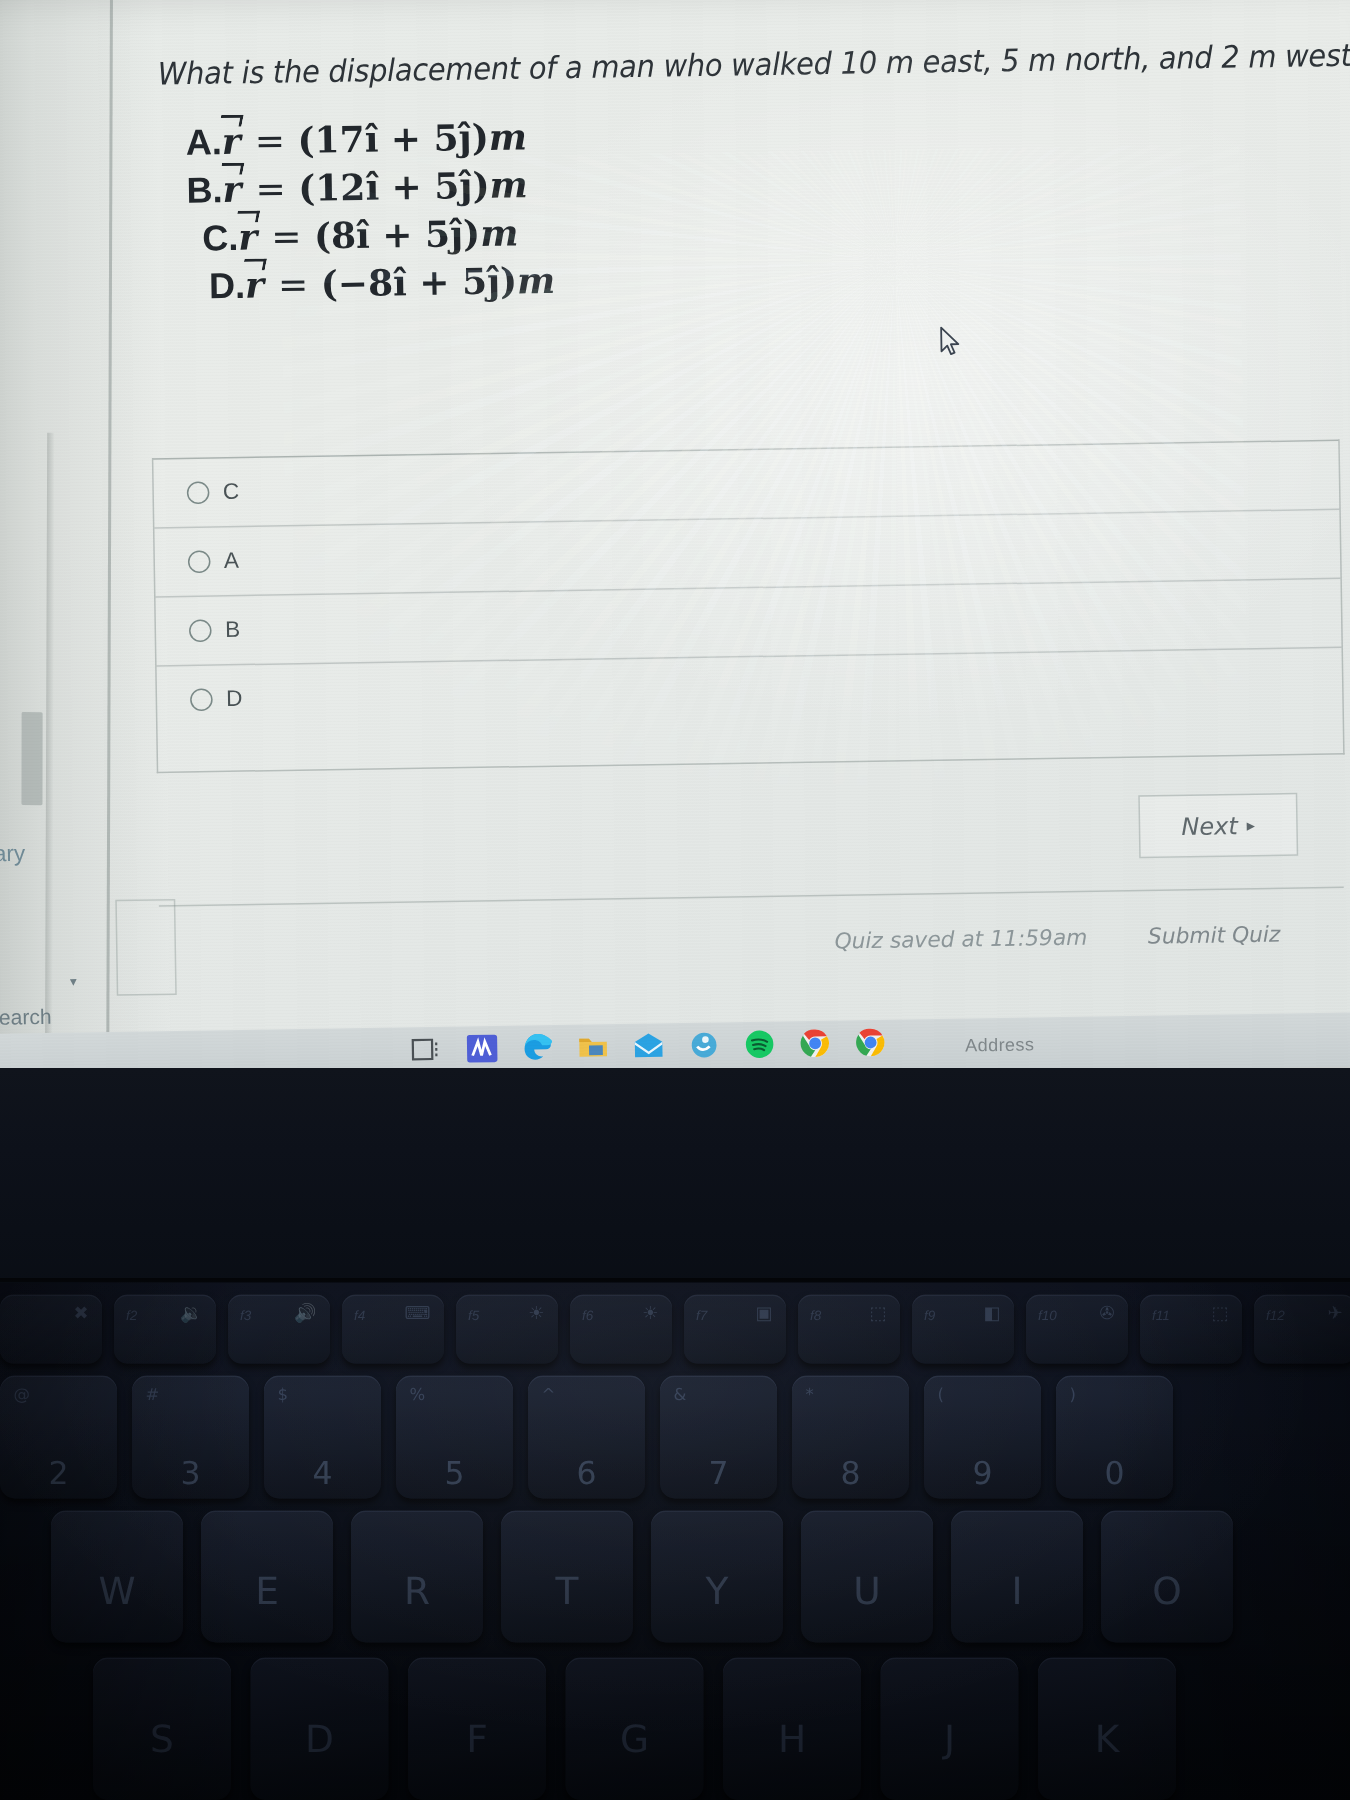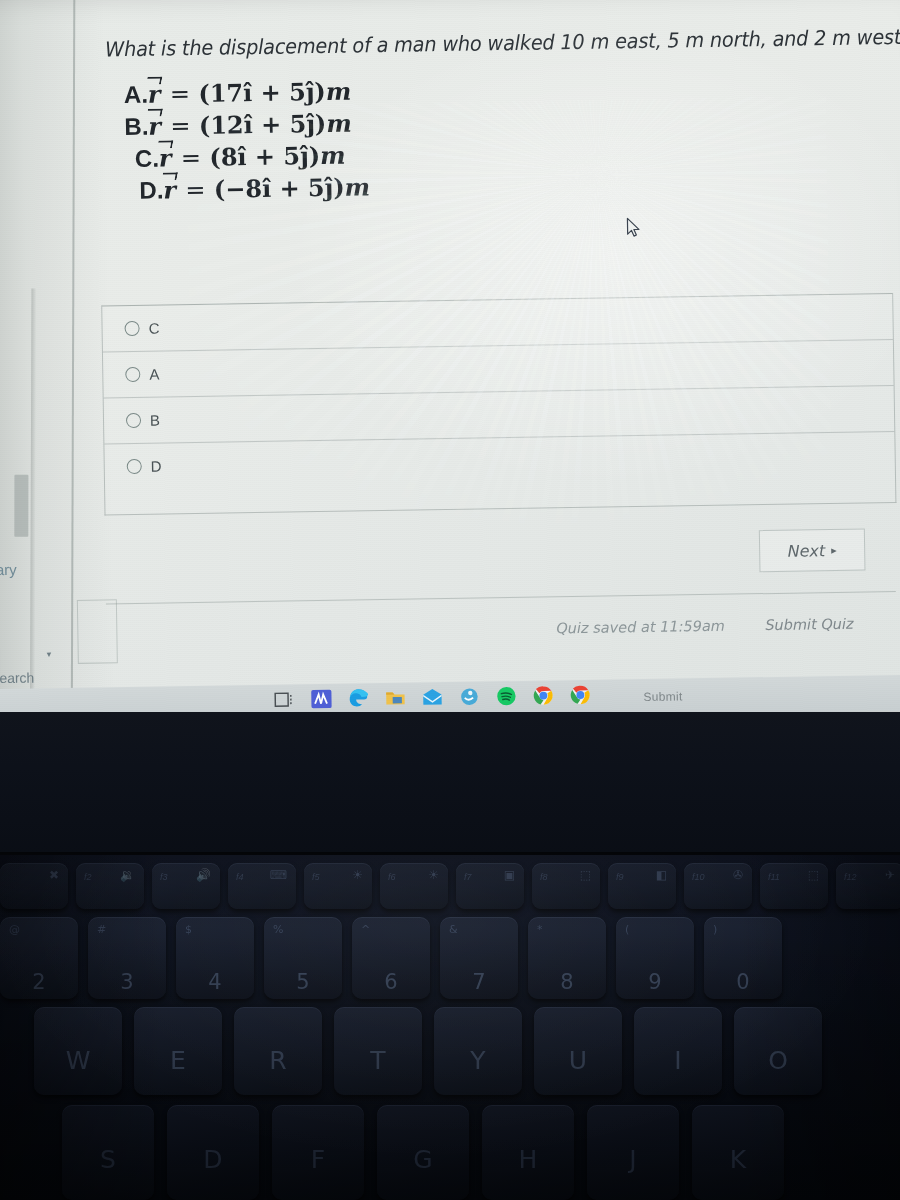--- a/index.html
+++ b/index.html
@@ -491,21 +491,21 @@
             <circle cx="12" cy="12" r="4.3" fill="#4285f4"></circle>
           </svg>
           <svg class="tb-ico" viewBox="0 0 24 24">
             <circle cx="12" cy="12" r="10" fill="#f1f1f1"></circle>
             <path d="M12 2a10 10 0 018.7 5H12a5 5 0 00-4.3 2.5L4 4.8A10 10 0 0112 2z" fill="#ea4335"></path>
             <path d="M3.2 6.3l4.5 7.3A5 5 0 0012 17l-3.2 4.6A10 10 0 013.2 6.3z" fill="#34a853"></path>
             <path d="M20.7 7A10 10 0 0112 22l4.3-7.2A5 5 0 0017 12a5 5 0 00-.7-2.5z" fill="#fbbc05"></path>
             <circle cx="12" cy="12" r="4.3" fill="#4285f4"></circle>
           </svg>
         </div>
-        <div class="tb-address">Submit</div>
+        <div class="tb-address">Address</div>
 
       </div>
 
       <div class="side-search" style="position:absolute;left:0;top:681px;font-size:14px;color:#6d7d84;font-family:'Liberation Sans',sans-serif;">e to search</div>
 
       <div class="glare-soft"></div>
       <div class="moire"></div>
       <div class="screen-noise"></div>
 
       <svg class="cursor" viewBox="0 0 16 22">

